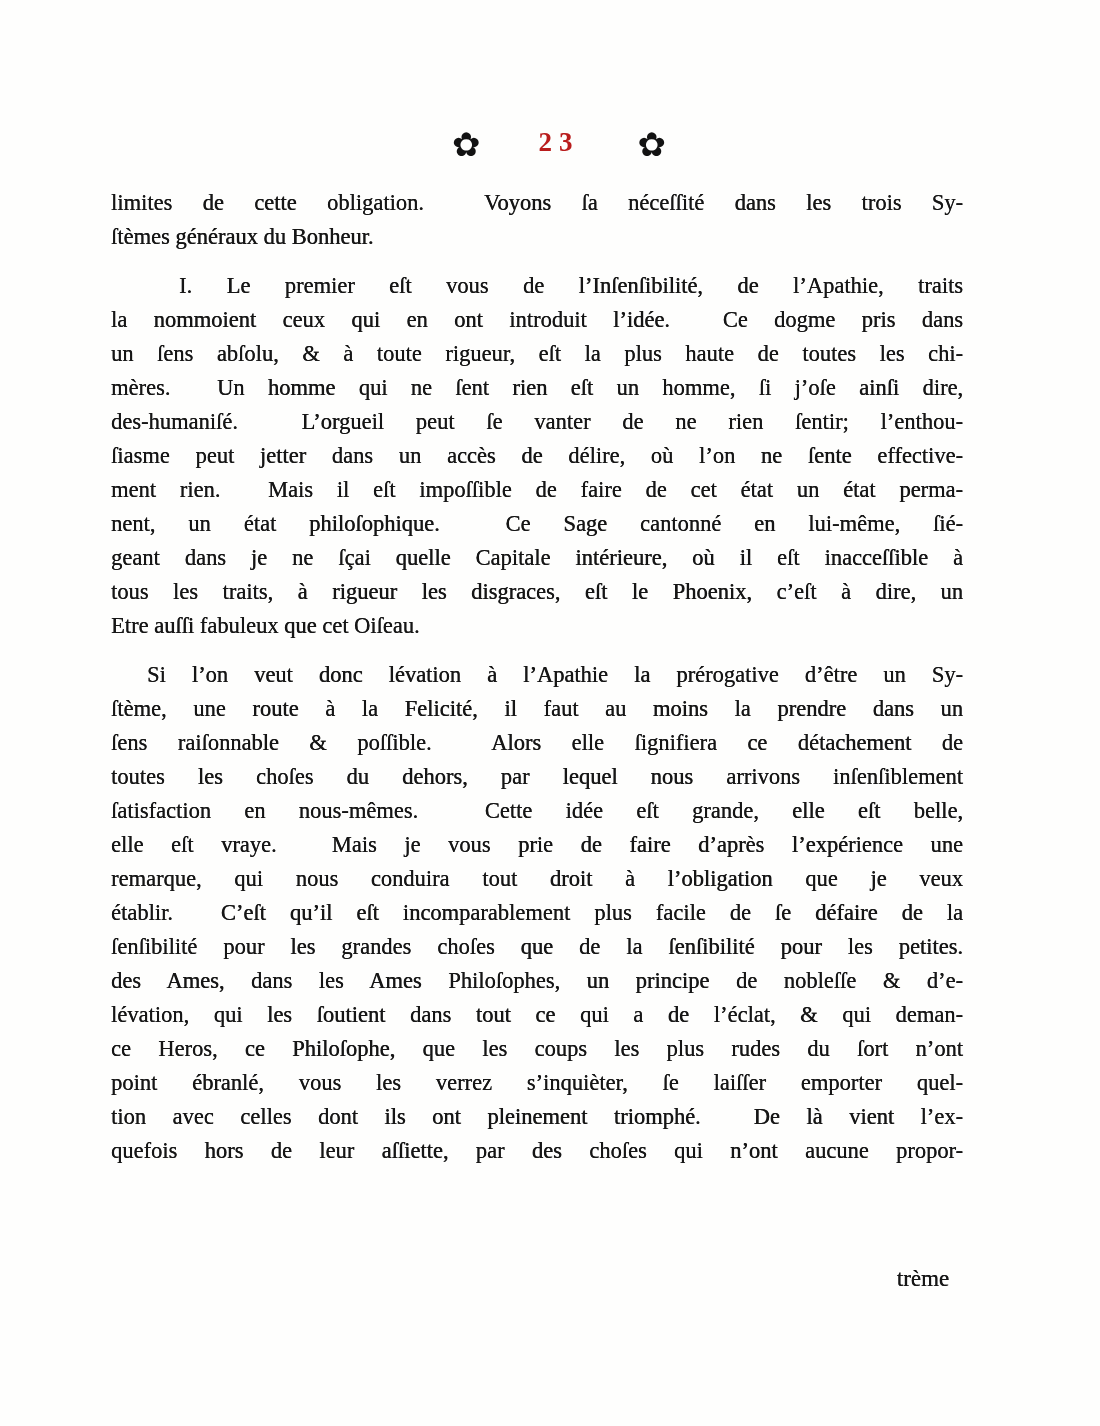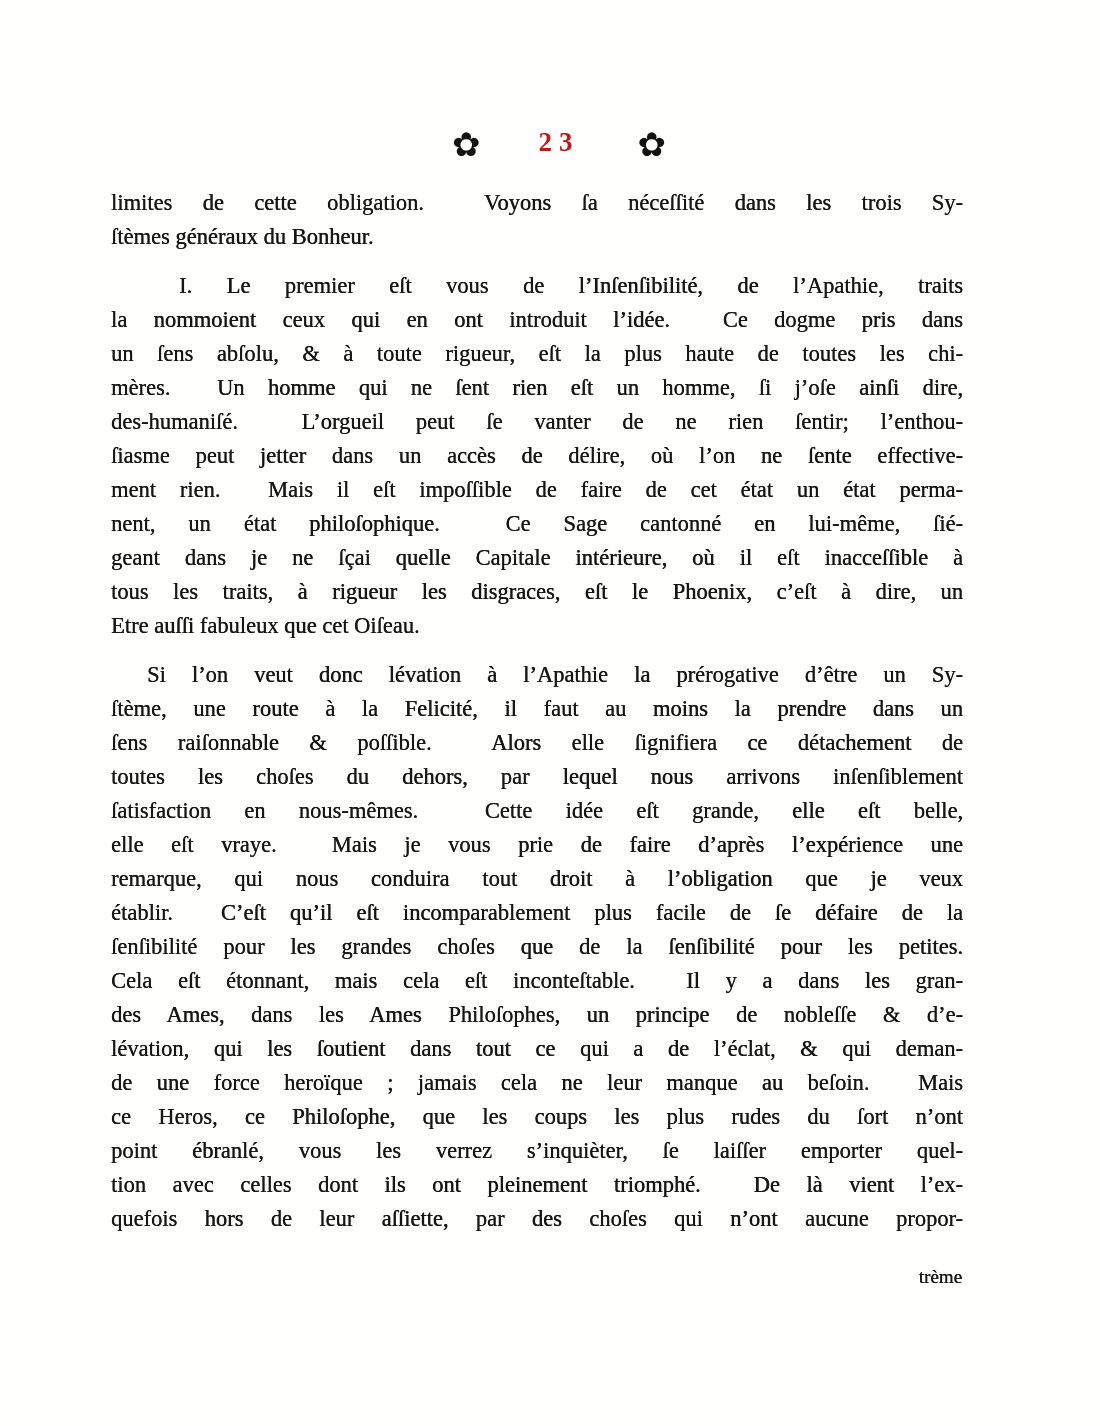--- a/index.html
+++ b/index.html
@@ -49,22 +49,22 @@
     line-height: 34px;
     text-align: justify;
     text-align-last: justify;
     white-space: normal;
     text-shadow: 0.35px 0 0 currentColor;
   }
   .line.last { text-align-last: left; }
   .em { }
   .catchword {
     position: absolute;
-    top: 1266px; right: 138px;
-    font-size: 19px;
+    top: 1266px; right: 151px;
+    font-size: 23px;
     text-shadow: 0.35px 0 0 currentColor;
   }
 </style>
 </head>
 <body>
 
 <div class="page">
 
   <div class="running-head">
     <span class="ornament">✿</span>
@@ -93,24 +93,22 @@
       <div class="para">
         <div class="line" style="text-indent: 36px;"><span class="seg">Si l’on veut donc lévation à l’</span><span class="em">Apathie</span><span class="seg"> la prérogative d’être un Sy-</span></div>
         <div class="line"><span class="seg">ſtème, une route à la Felicité, il faut au moins la prendre dans un</span></div>
         <div class="line"><span class="seg">ſens raiſonnable &amp; poſſible.&nbsp; Alors elle ſignifiera ce détachement de</span></div>
         <div class="line"><span class="seg">toutes les choſes du dehors, par lequel nous arrivons inſenſiblement</span></div>
         <div class="line"><span class="seg">ſatisfaction en nous-mêmes.&nbsp; Cette idée eſt grande, elle eſt belle,</span></div>
         <div class="line"><span class="seg">elle eſt vraye.&nbsp; Mais je vous prie de faire d’après l’expérience une</span></div>
         <div class="line"><span class="seg">remarque, qui nous conduira tout droit à l’obligation que je veux</span></div>
         <div class="line"><span class="seg">établir.&nbsp; C’eſt qu’il eſt incomparablement plus facile de ſe défaire de la</span></div>
         <div class="line"><span class="seg">ſenſibilité pour les grandes choſes que de la ſenſibilité pour les petites.</span></div>
-        <div class="line"><span class="seg">Cela eſt étonnant, mais cela eſt inconteſtable.&nbsp; Il y a dans les gran-</span></div>
         <div class="line"><span class="seg">des Ames, dans les Ames Philoſophes, un principe de nobleſſe &amp; d’e-</span></div>
         <div class="line"><span class="seg">lévation, qui les ſoutient dans tout ce qui a de l’éclat, &amp; qui deman-</span></div>
-        <div class="line"><span class="seg">de une force heroïque ; jamais cela ne leur manque au beſoin.&nbsp; Mais</span></div>
         <div class="line"><span class="seg">ce Heros, ce Philoſophe, que les coups les plus rudes du ſort n’ont</span></div>
         <div class="line"><span class="seg">point ébranlé, vous les verrez s’inquièter, ſe laiſſer emporter quel-</span></div>
         <div class="line"><span class="seg">tion avec celles dont ils ont pleinement triomphé.&nbsp; De là vient l’ex-</span></div>
         <div class="line"><span class="seg">quefois hors de leur aſſiette, par des choſes qui n’ont aucune propor-</span></div>
       </div>
     </div>
 
   <div class="catchword">trème</div>
 
 </div>

